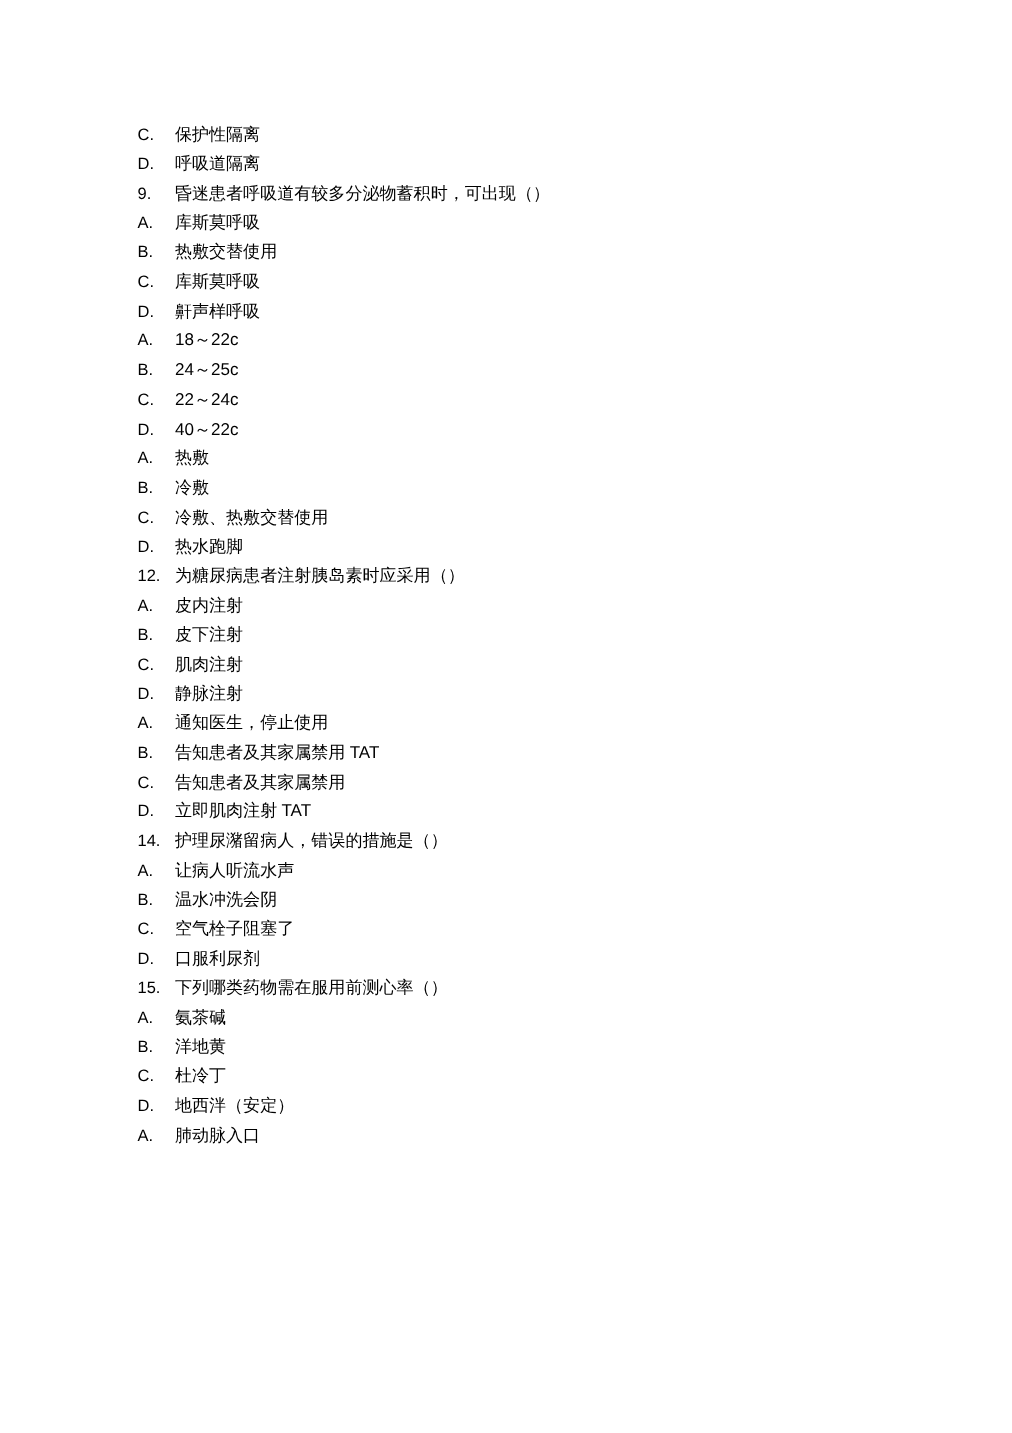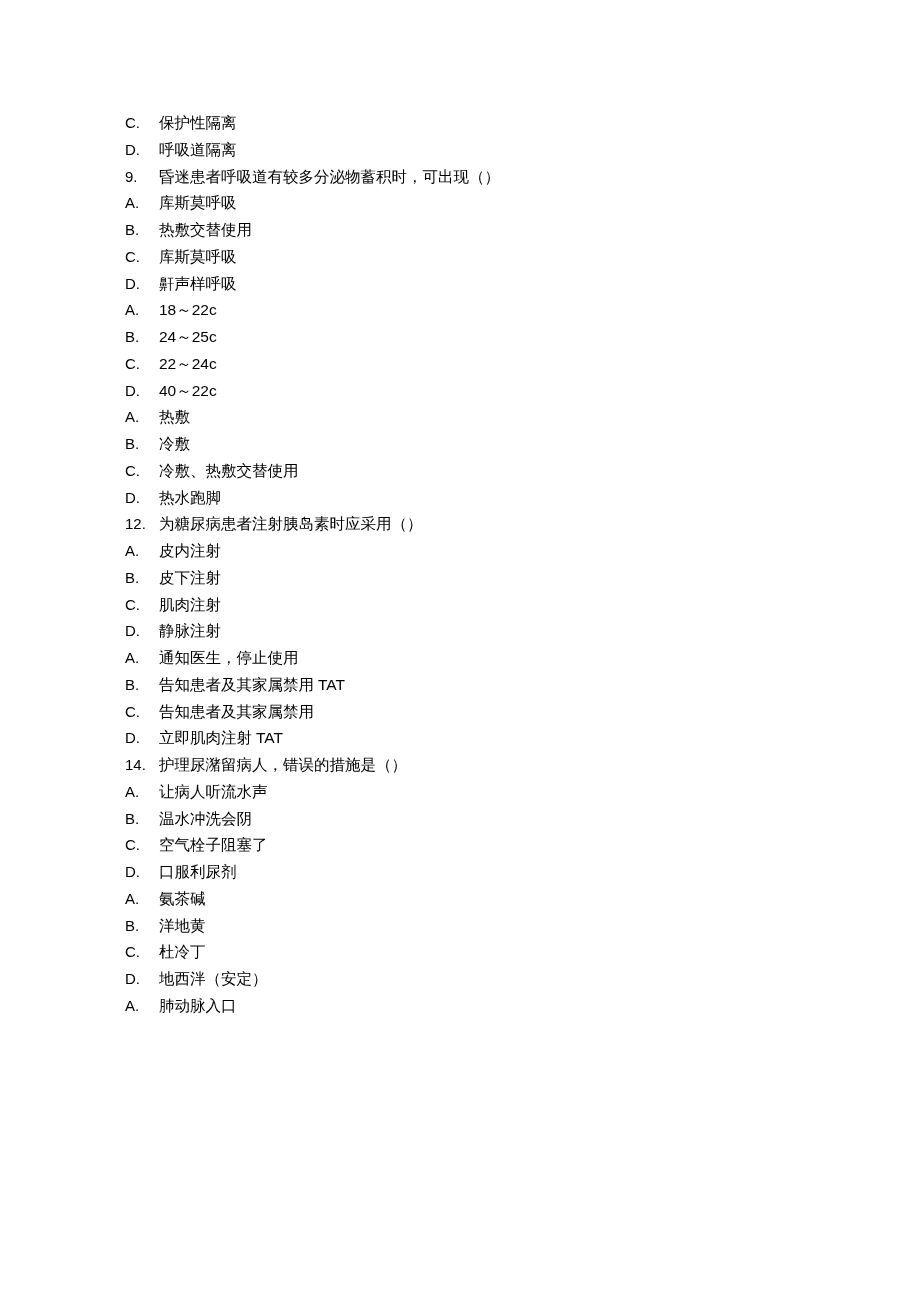--- a/index.html
+++ b/index.html
@@ -148,20 +148,24 @@
     </div>
     <div class="row">
       <div class="marker">C.</div>
       <div class="content">空气栓子阻塞了</div>
     </div>
     <div class="row">
       <div class="marker">D.</div>
       <div class="content">口服利尿剂</div>
     </div>
     <div class="row">
+      <div class="marker">15.</div>
+      <div class="content">下列哪类药物需在服用前测心率（）</div>
+    </div>
+    <div class="row">
       <div class="marker">A.</div>
       <div class="content">氨茶碱</div>
     </div>
     <div class="row">
       <div class="marker">B.</div>
       <div class="content">洋地黄</div>
     </div>
     <div class="row">
       <div class="marker">C.</div>
       <div class="content">杜冷丁</div>

